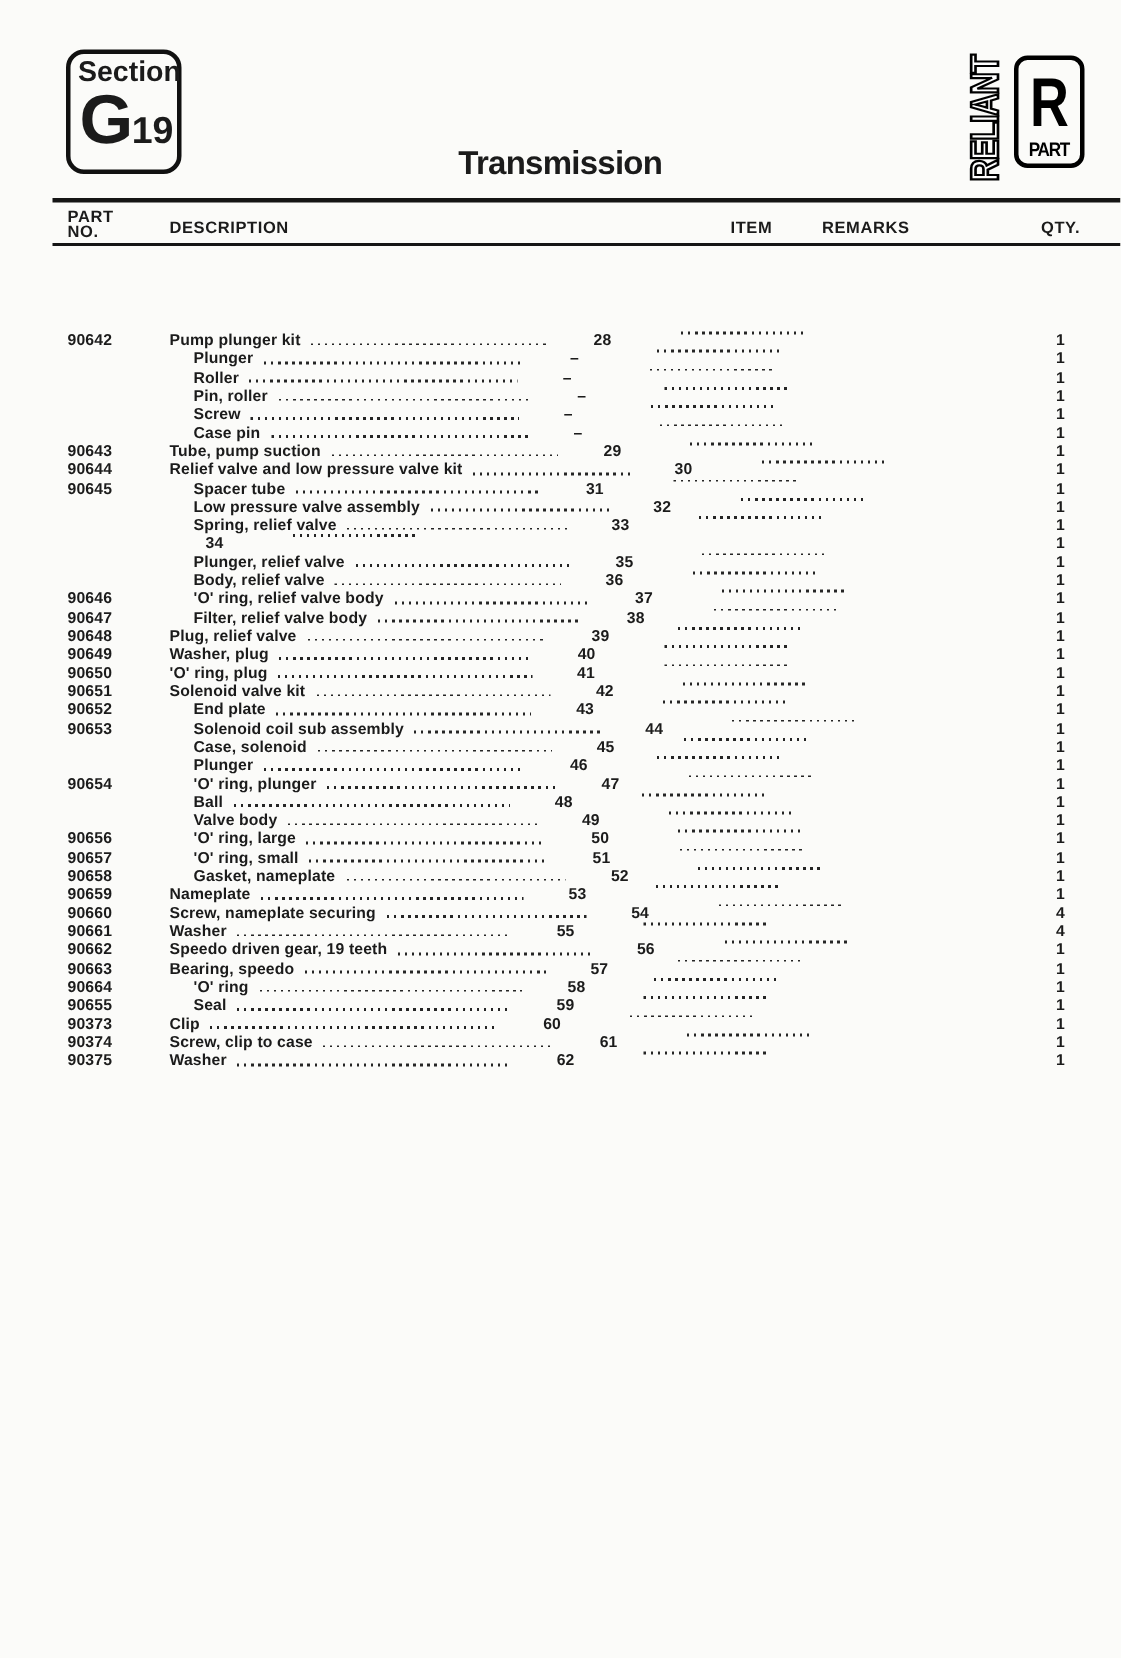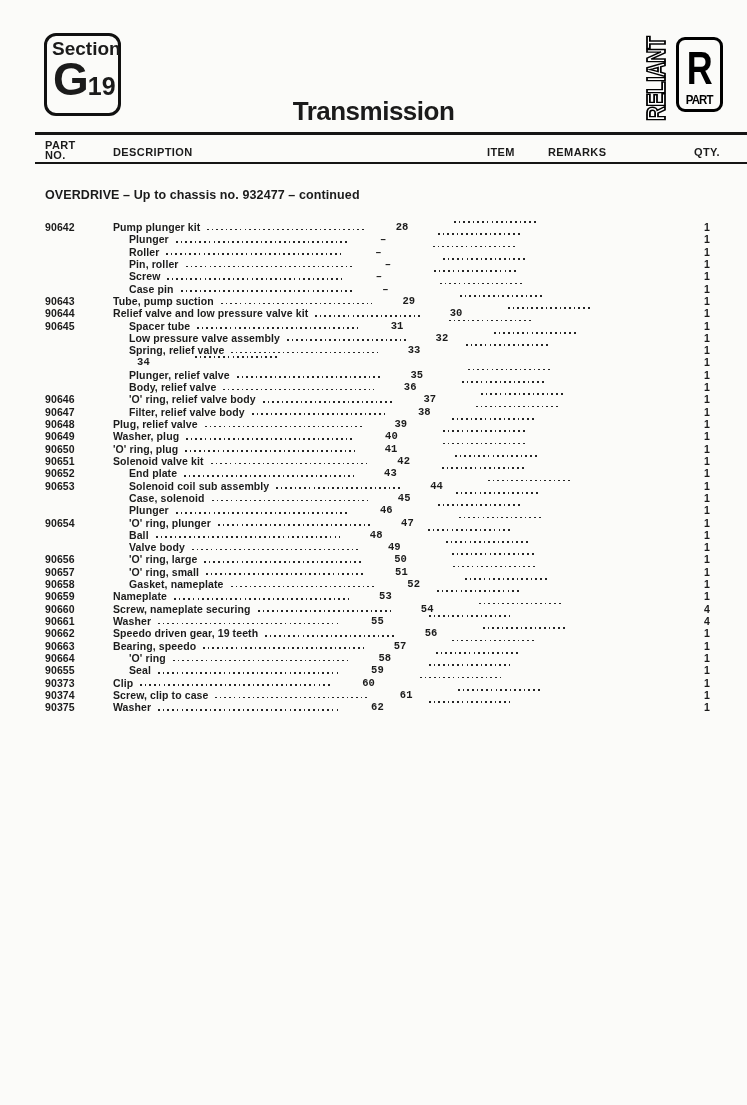--- a/index.html
+++ b/index.html
@@ -33,21 +33,21 @@
     transform: scaleX(0.78); margin-bottom: 2px;
   }
   .brand-badge .word {
     font-size: 13px; font-weight: 700; color: #000; letter-spacing: -1px;
     transform: scaleX(0.88); margin-bottom: 2px;
   }
 
   
   .page-title {
     position: absolute; left: 0; top: 96px; width: 100%; text-align: center;
-    font-size: 26px; font-weight: 700; letter-spacing: -0.5px;
+    font-size: 22px; font-weight: 700; letter-spacing: -0.5px;
   }
 
   
   .rule-top { position: absolute; left: 35px; top: 132px; width: 712px; height: 3px; background: #151515; }
   .rule-mid { position: absolute; left: 35px; top: 162px; width: 712px; height: 2px; background: #151515; }
   .thead { position: absolute; left: 0; top: 0; width: 747px; font-weight: 700; font-size: 11px; letter-spacing: 0.4px; }
   .h-part1 { position: absolute; left: 45px; top: 139px; }
   .h-part2 { position: absolute; left: 45px; top: 149px; }
   .h-desc  { position: absolute; left: 113px; top: 146px; }
   .h-item  { position: absolute; left: 487px; top: 146px; }
@@ -69,21 +69,21 @@
     font-size: 10.5px; font-weight: 700; line-height: 12.32px; letter-spacing: 0.1px;
     white-space: nowrap;
   }
   .c-part { width: 68px; flex: 0 0 68px; }
   .c-desc { flex: 1 1 auto; display: flex; min-width: 0; }
   .row.indent .desc-text { padding-left: 16px; }
   .leader {
     flex: 1 1 auto; height: 1.7px; align-self: flex-end; margin: 0 6px 3px 7px;
     background: repeating-linear-gradient(90deg, #252525 0, #252525 1.6px, transparent 1.6px, transparent 4.7px);
   }
-  .c-item { width: 44px; flex: 0 0 44px; box-sizing: border-box; padding-left: 24px; font-family: Liberation Mono, monospace; }
+  .c-item { width: 44px; flex: 0 0 44px; box-sizing: border-box; padding-left: 24px; }
   .c-remarks { width: 130px; flex: 0 0 130px; display: flex; }
   .r-leader { margin-left: 38px; margin-right: 8px; }
   .c-qty { flex: 1 1 auto; text-align: right; }
 </style>
 </head>
 <body>
 
 <div class="page">
 
   <div class="section-badge">
@@ -109,21 +109,20 @@
   <div class="thead">
     <span class="h-part1">PART</span>
     <span class="h-part2">NO.</span>
     <span class="h-desc">DESCRIPTION</span>
     <span class="h-item">ITEM</span>
     <span class="h-remarks">REMARKS</span>
     <span class="h-qty">QTY.</span>
   </div>
   <div class="rule-mid"></div>
 
-  <div class="section-heading">OVERDRIVE – Up to chassis no. 932477 – continued</div>
 
   <div class="table">
       <div class="row">
       <div class="c-part">90642</div>
       <div class="c-desc">
         <span class="desc-text">Pump plunger kit</span>
         <span class="leader"></span>
       </div>
       <div class="c-item">28</div>
       <div class="c-remarks">

